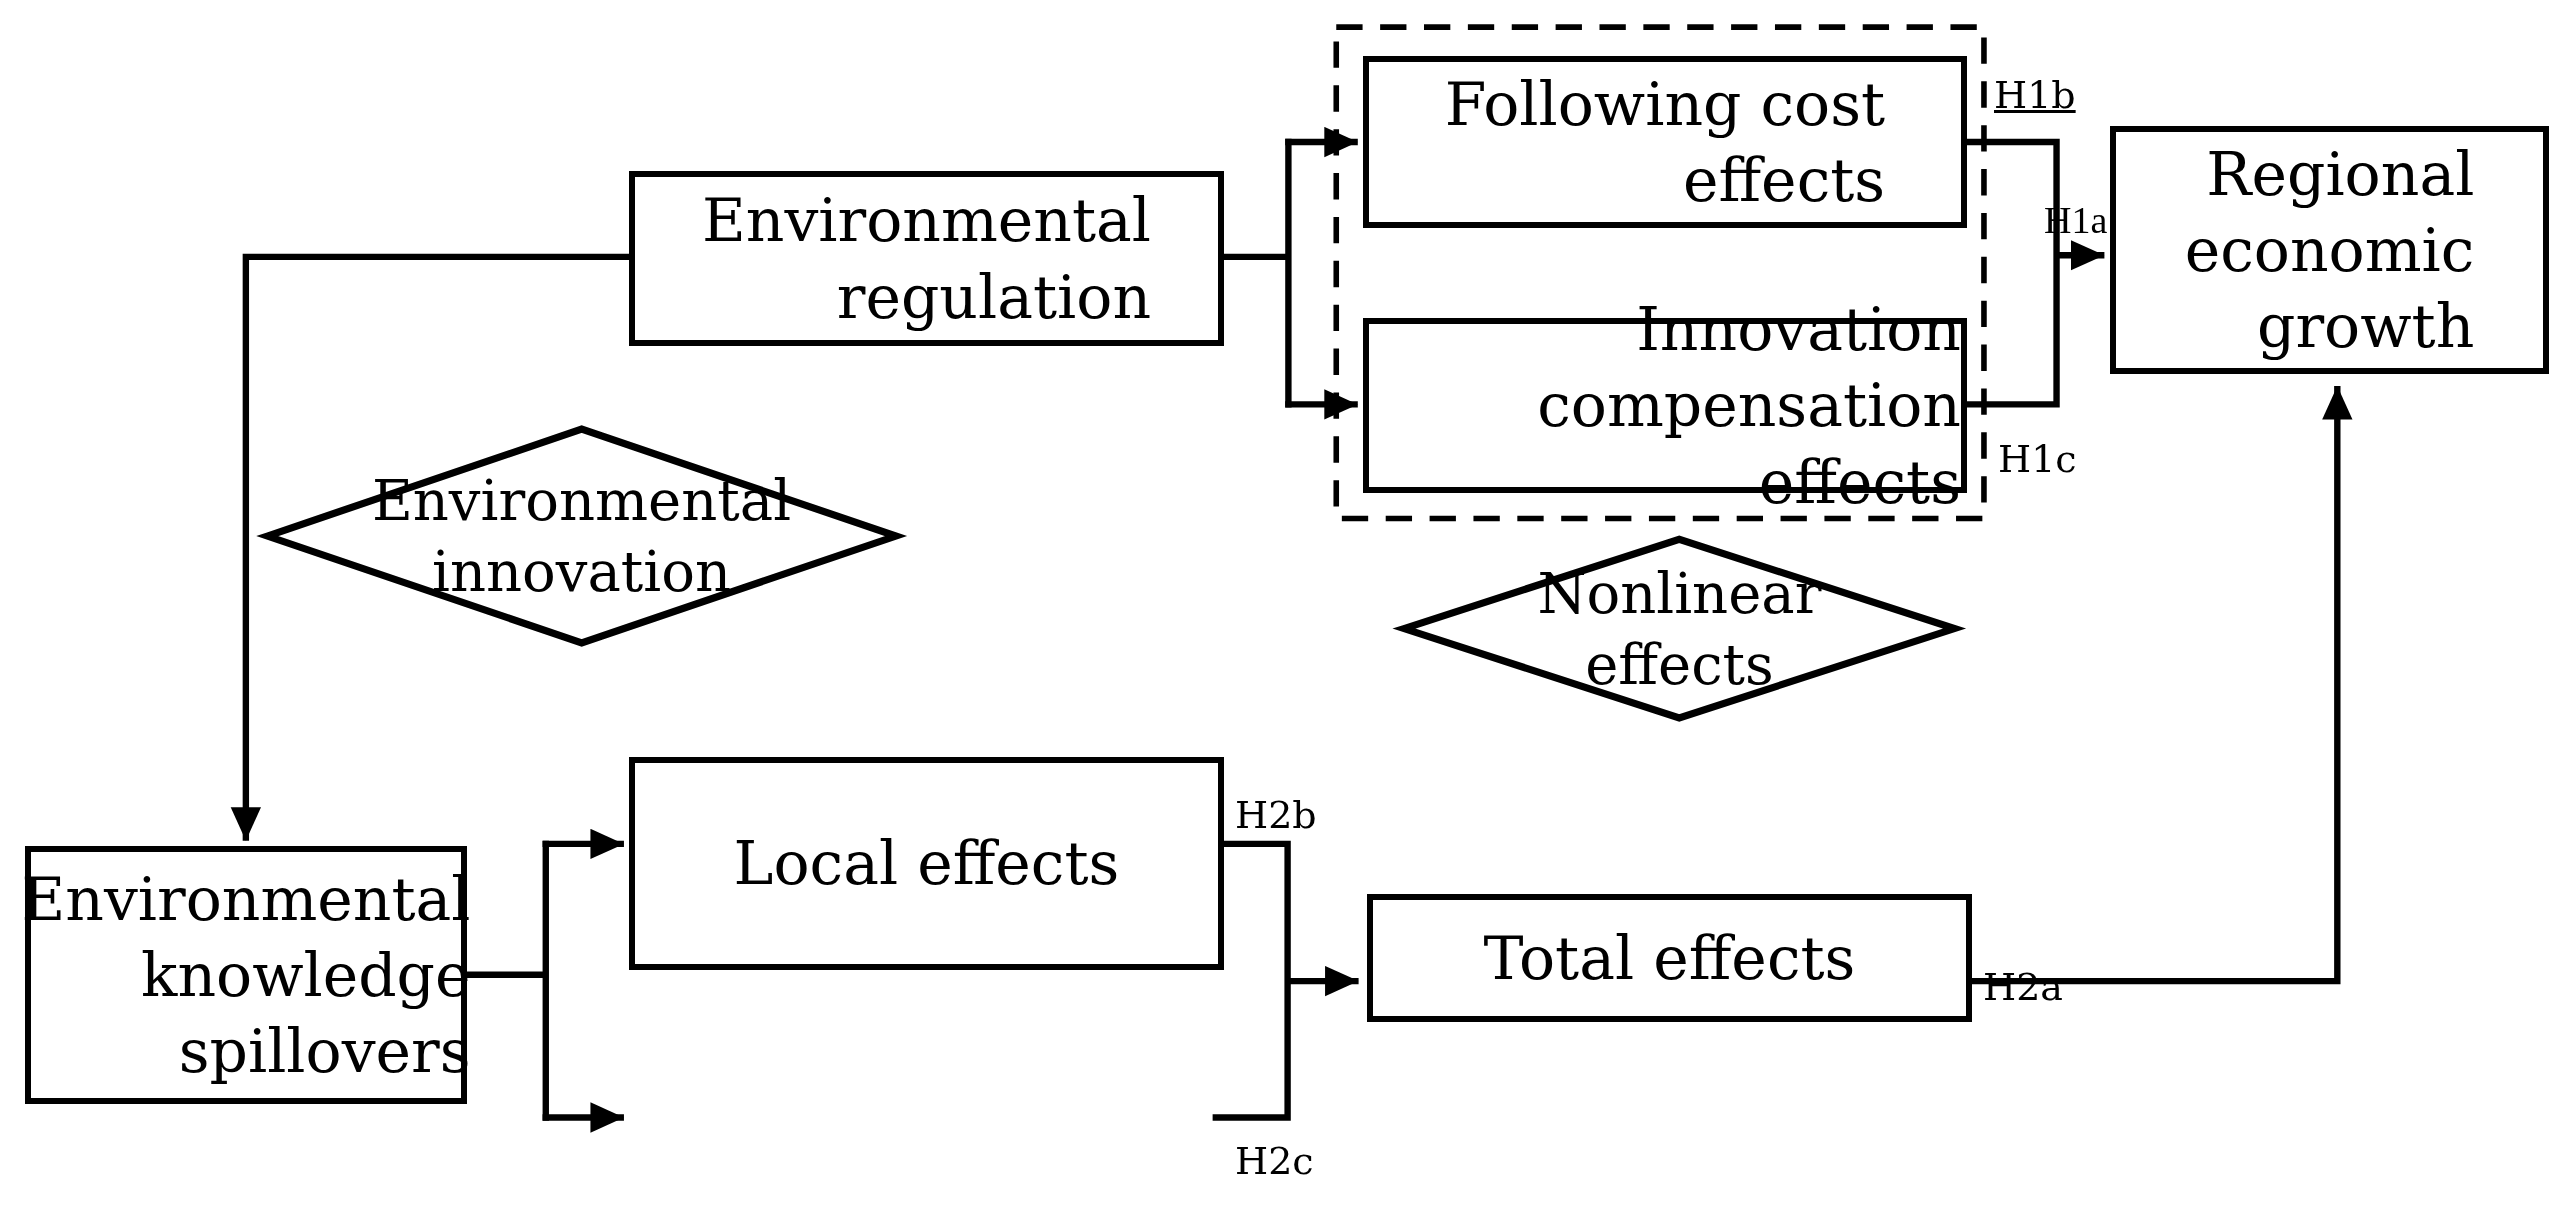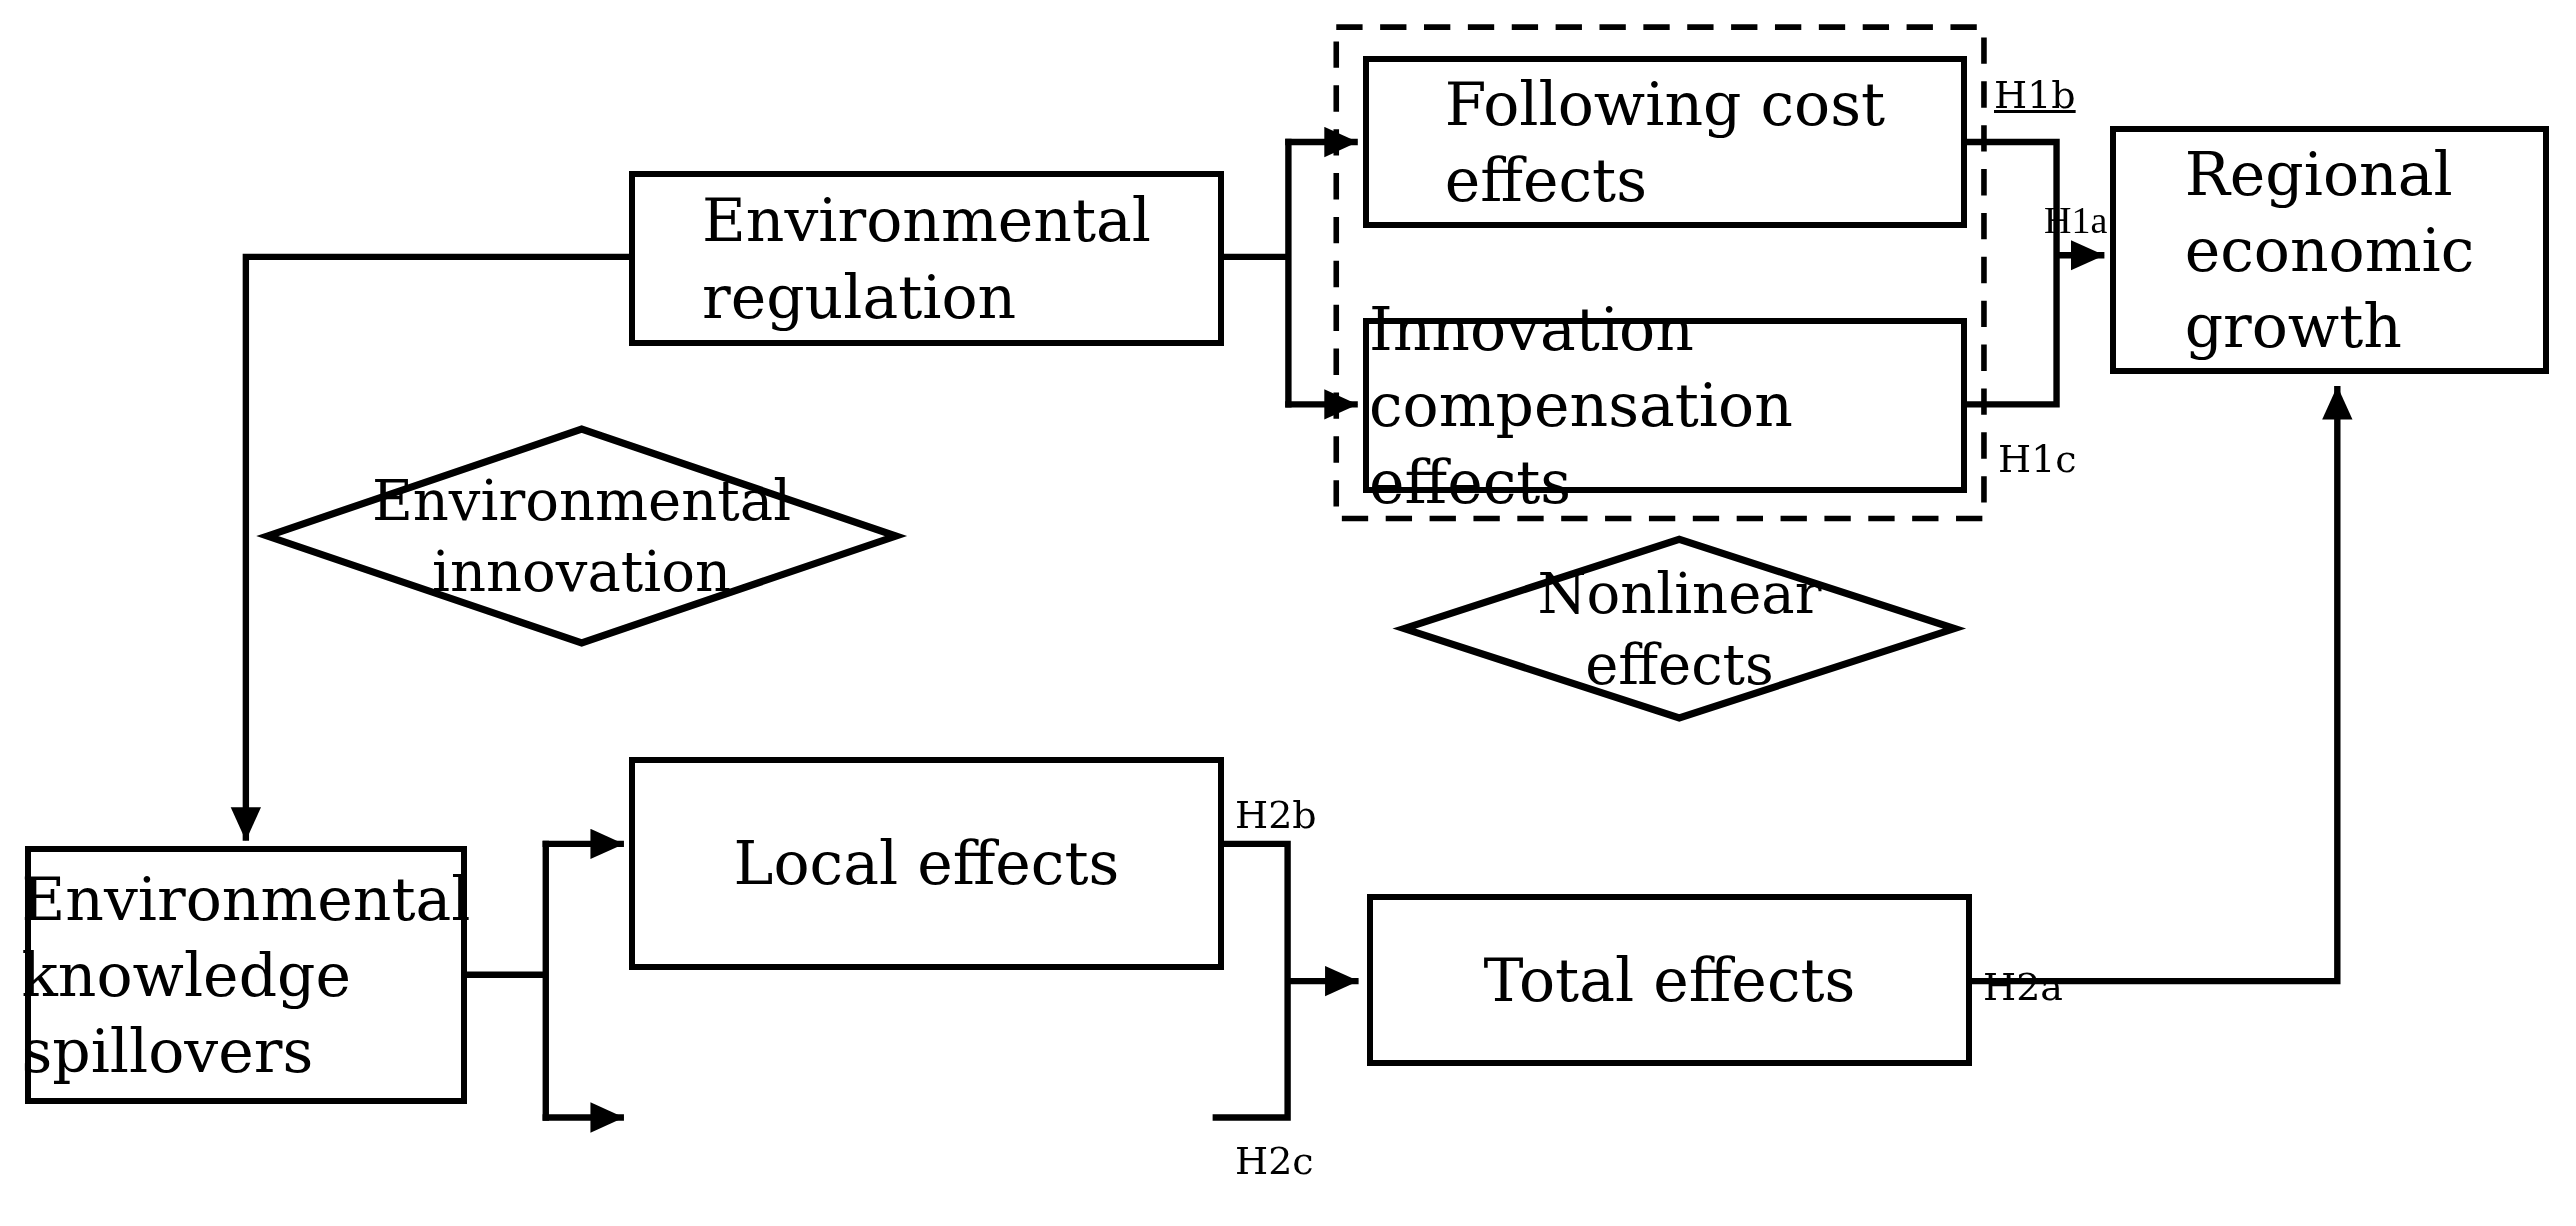--- a/index.html
+++ b/index.html
@@ -12,21 +12,21 @@
     overflow:hidden;
   }
   svg.wires{position:absolute;left:0;top:0;width:2576px;height:1226px;}
   .wire{fill:none;stroke:#000;stroke-width:8;}
   .dashed-rect{fill:none;stroke:#000;stroke-width:7;stroke-dasharray:33 22;}
   .diamond{fill:#ffffff;stroke:#000;stroke-width:9;}
   .node{
     position:absolute;box-sizing:border-box;
     background:#fff;border:6.4px solid #000;
     display:flex;align-items:center;justify-content:center;
-    text-align:left;
+    text-align:right;
   }
   .node .lbl{white-space:pre-line;font-size:60px;line-height:1.27;}
   .dlabel{
     position:absolute;display:flex;align-items:center;justify-content:center;
     text-align:center;pointer-events:none;
   }
   .dlabel .lbl{white-space:pre-line;font-size:56px;line-height:1.27;}
   .hlab{position:absolute;font-size:38px;line-height:1;}
 </style>
 </head>
@@ -92,21 +92,21 @@
     <span class="lbl">Environmental
 knowledge
 spillovers</span>
   </div>
 
   <div class="node" style="left:629px;top:757px;width:595px;height:213px;">
     <span class="lbl">Local effects</span>
   </div>
 
 
-  <div class="node" style="left:1367px;top:894px;width:605px;height:172px;">
+  <div class="node" style="left:1367px;top:894px;width:605px;height:128px;">
     <span class="lbl">Total effects</span>
   </div>
 
   <div class="dlabel" style="left:342px;top:460px;width:479px;height:152px;">
     <span class="lbl">Environmental
 innovation</span>
   </div>
 
   <div class="dlabel" style="left:1440px;top:553px;width:479px;height:152px;">
     <span class="lbl">Nonlinear effects</span>

